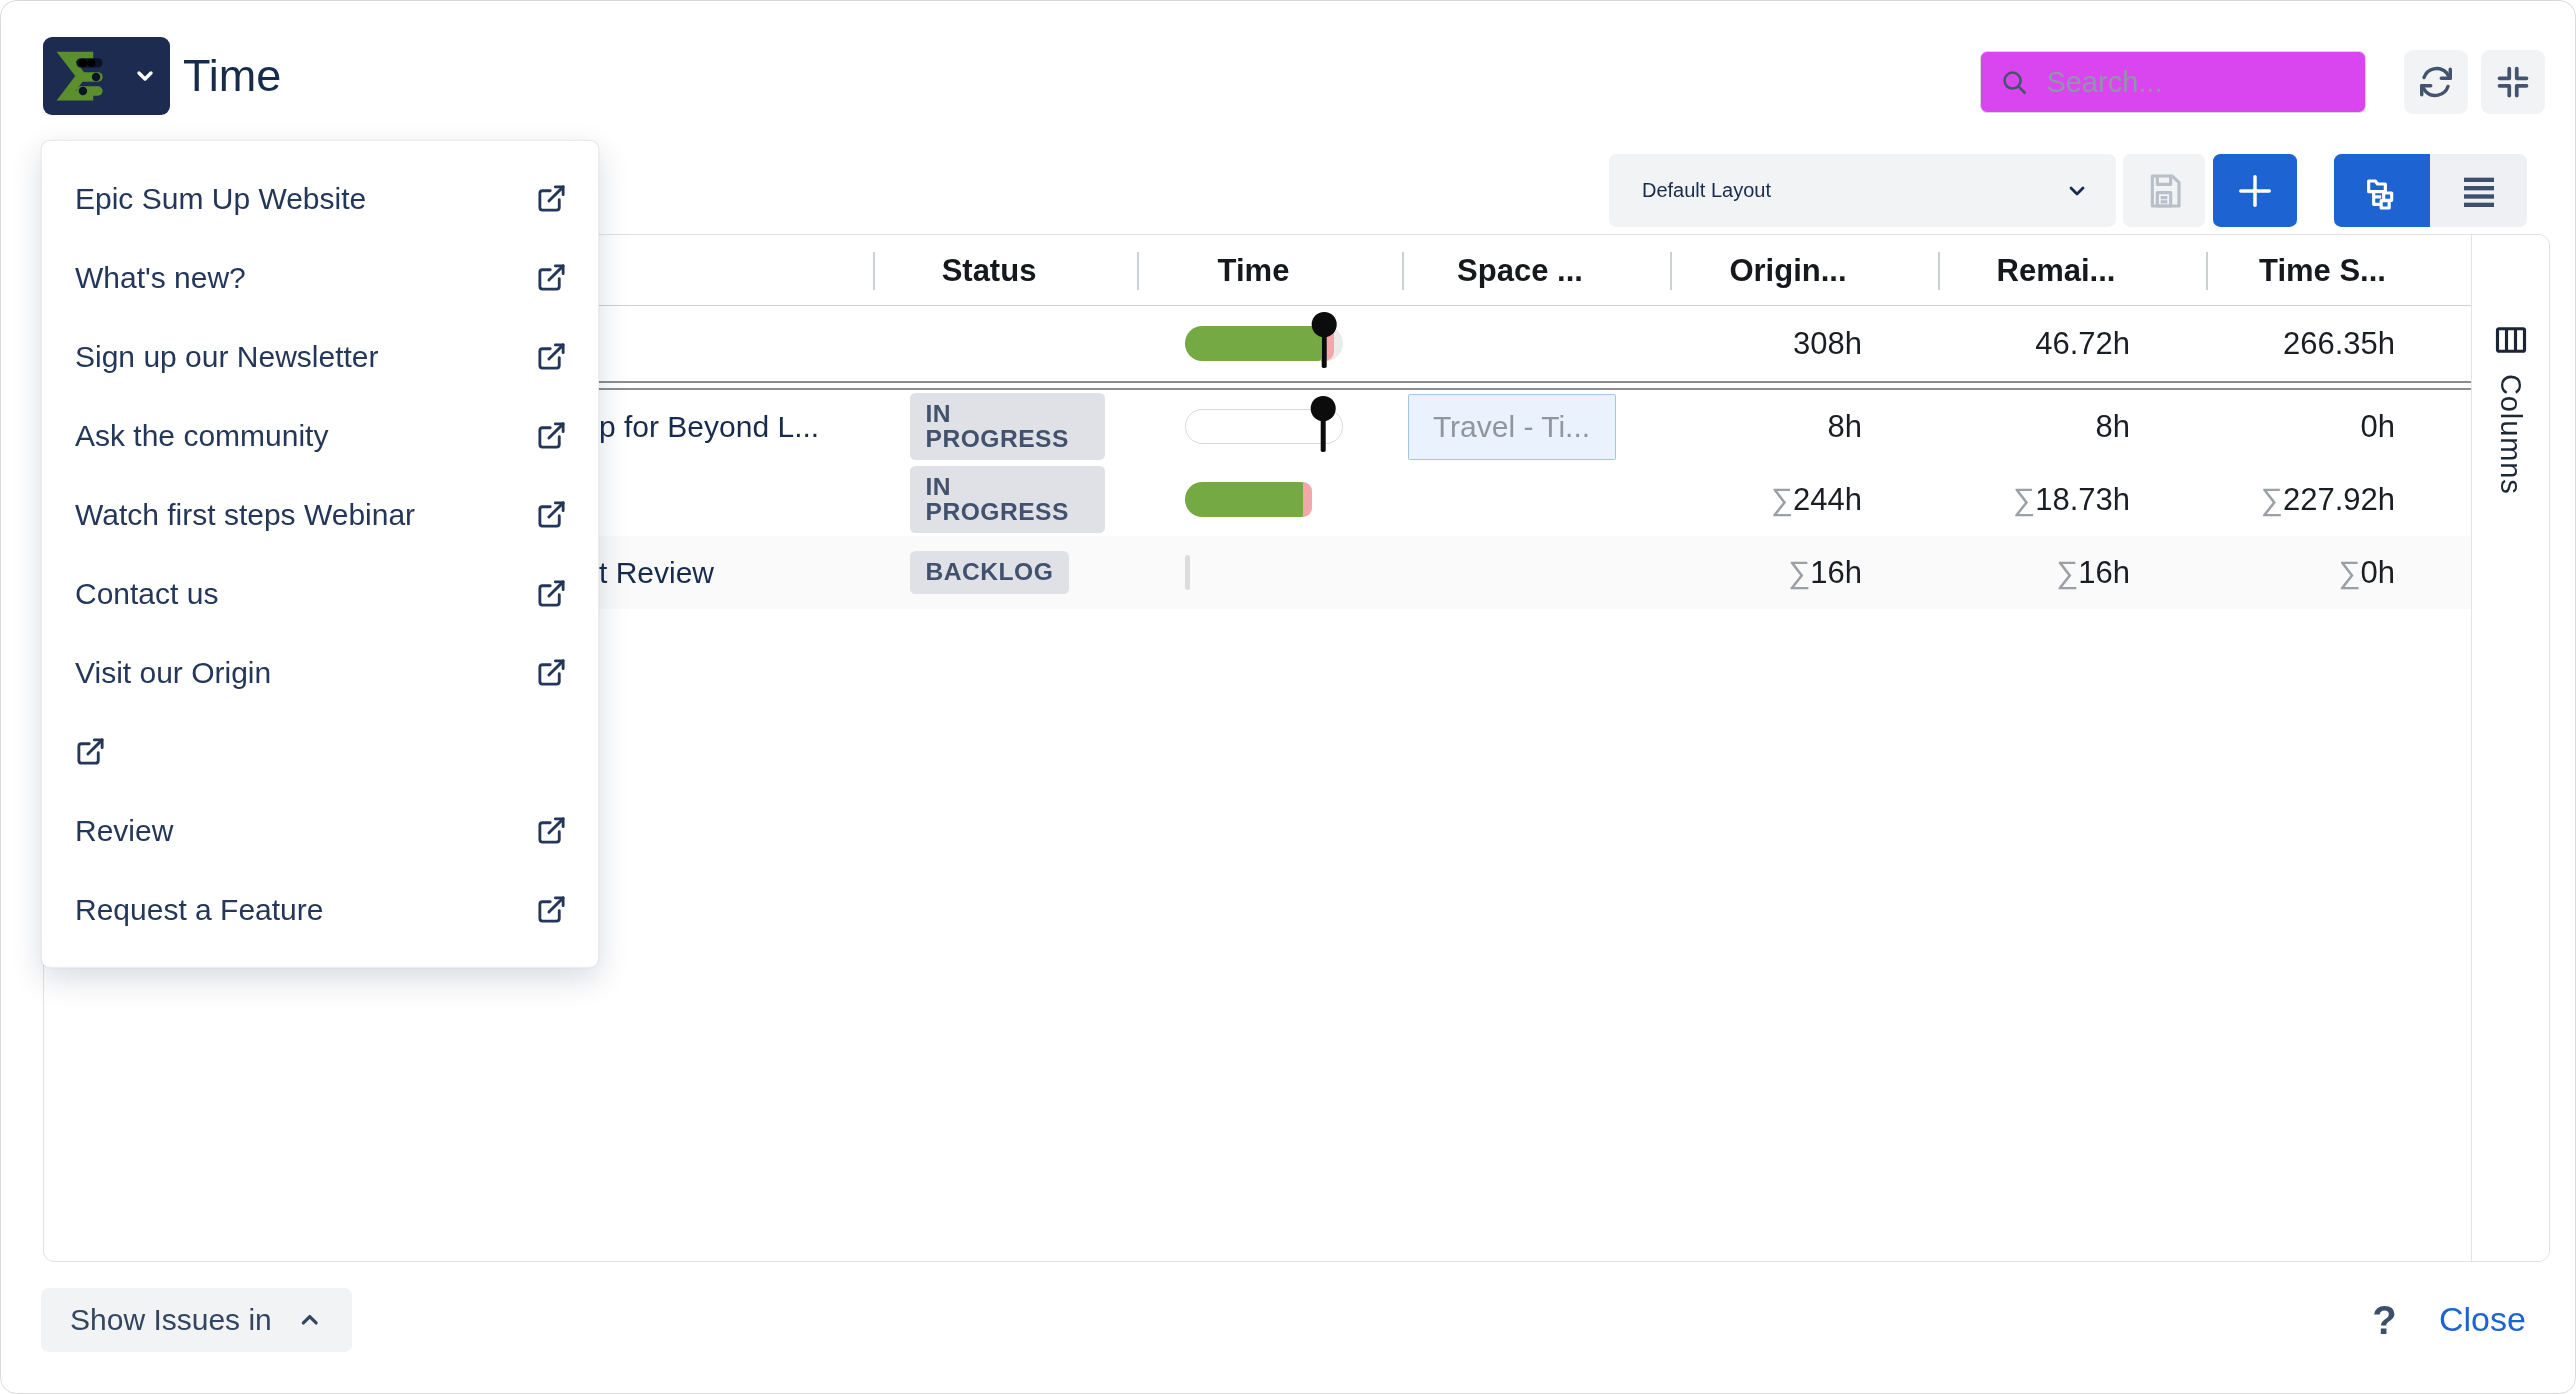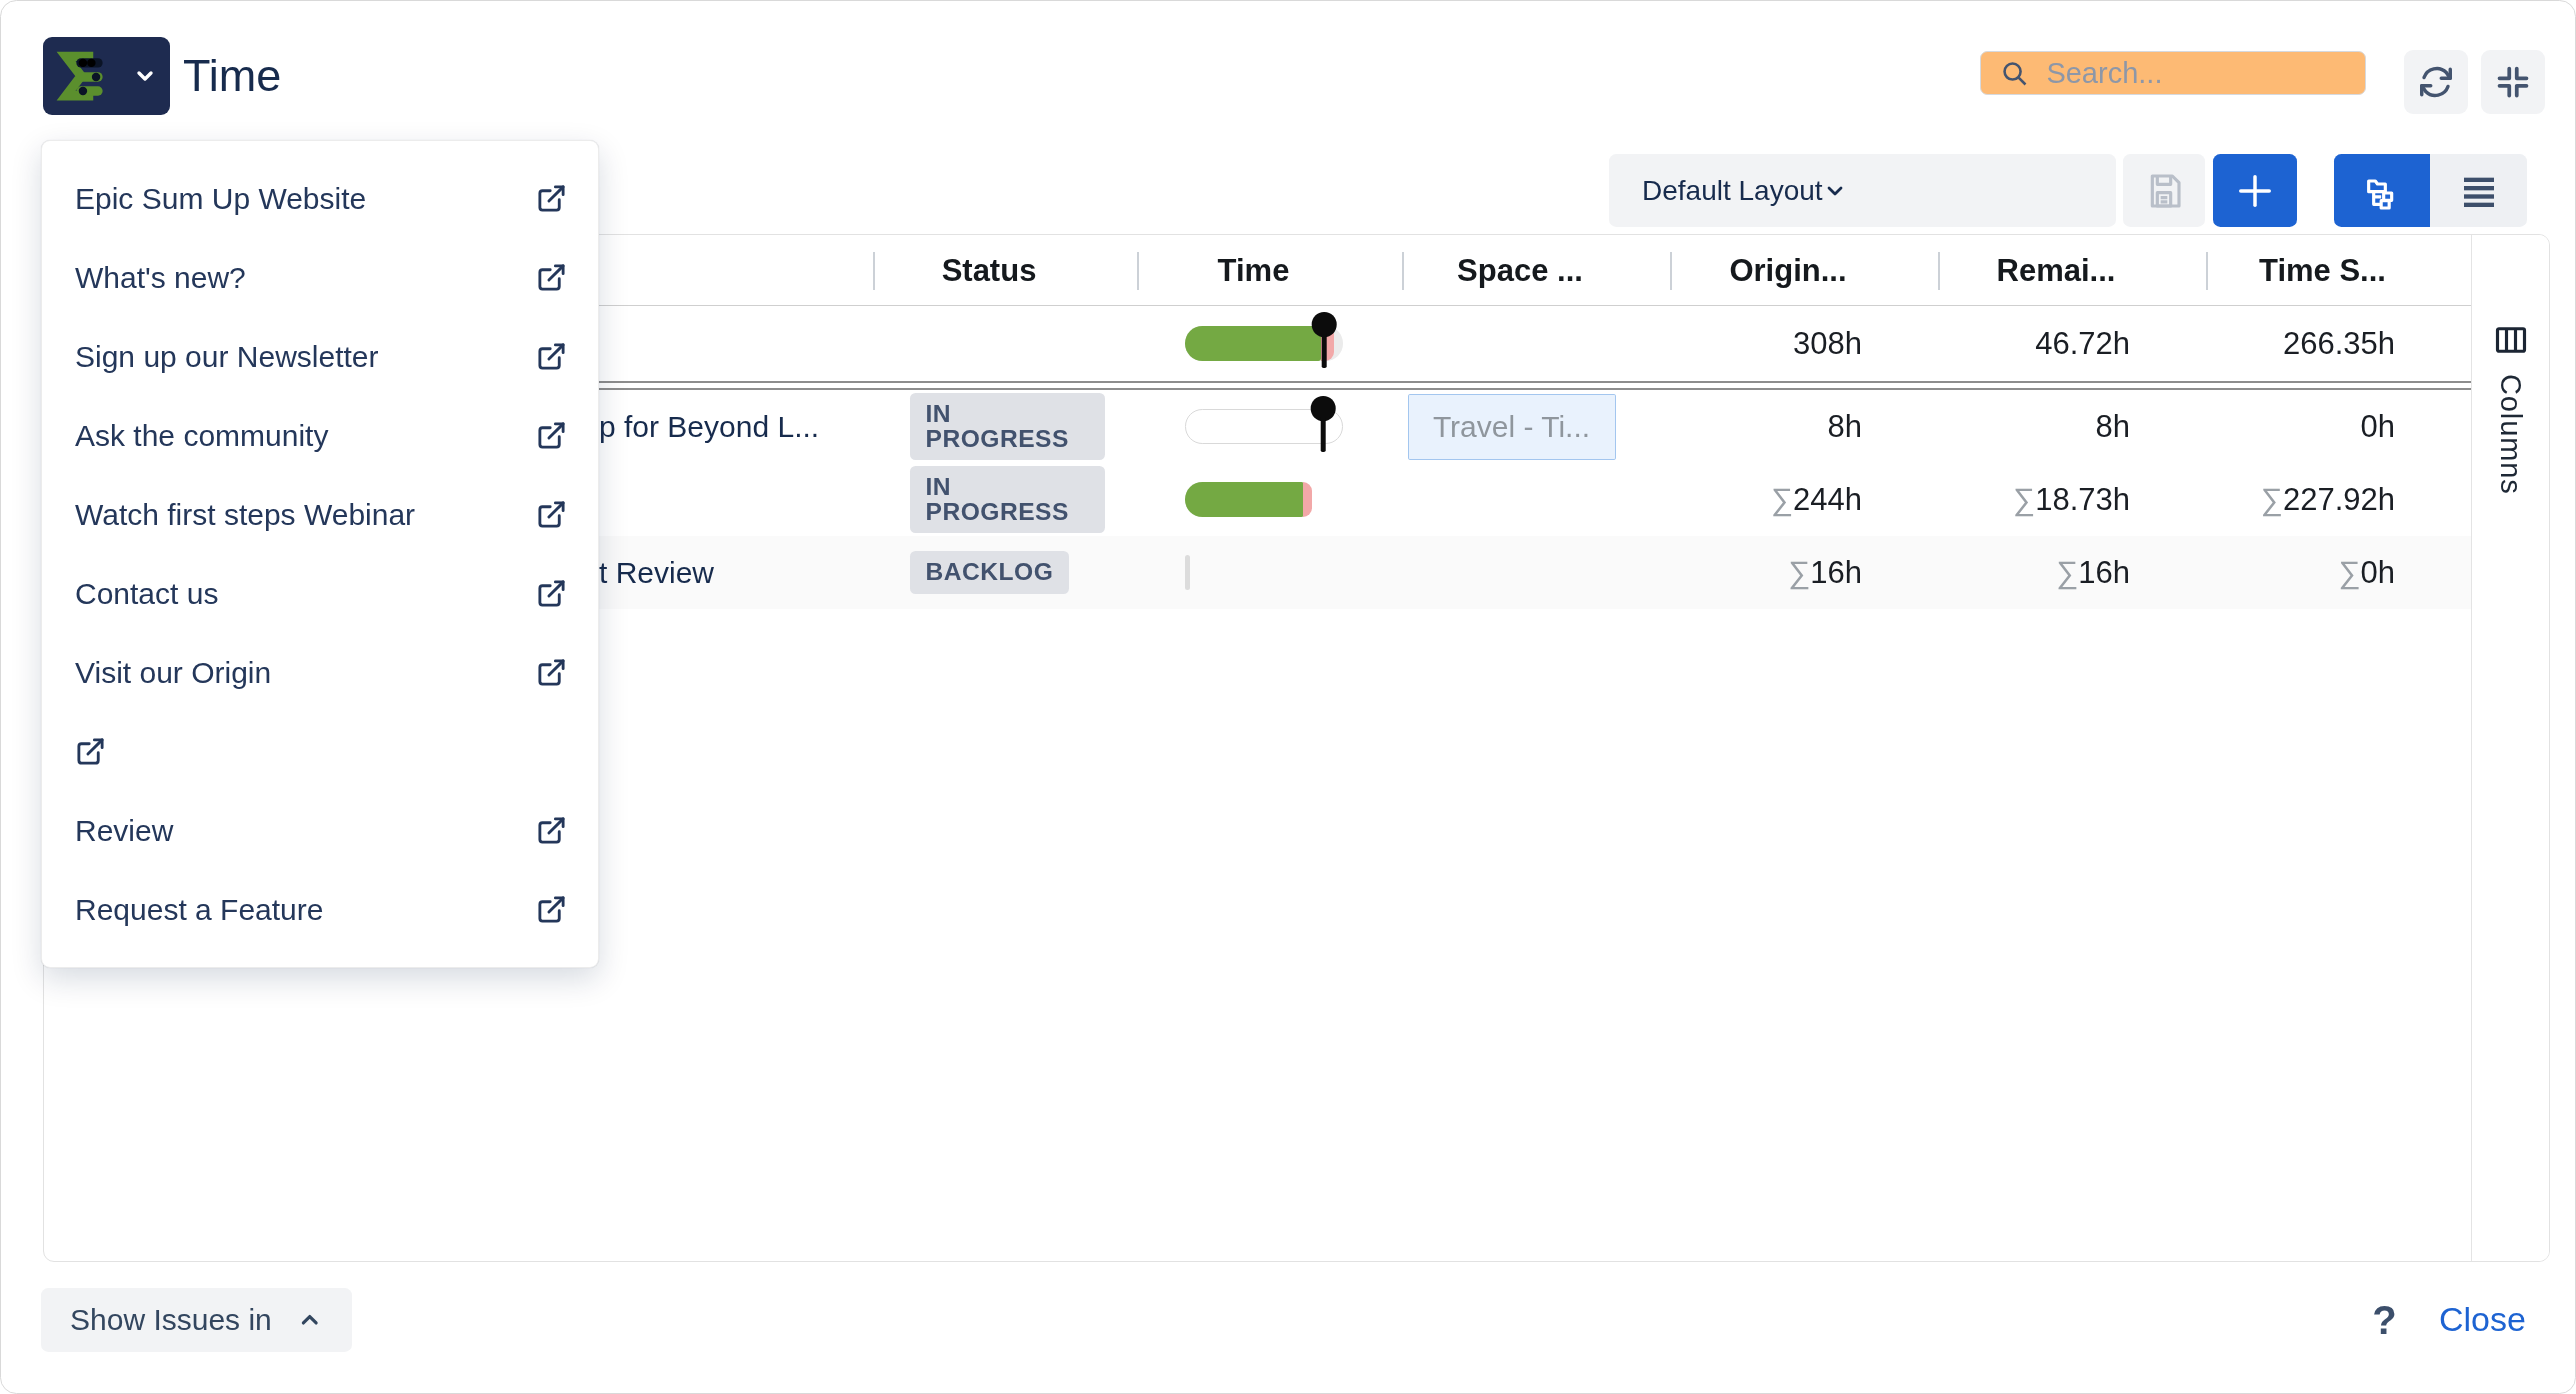--- a/index.html
+++ b/index.html
@@ -23,32 +23,32 @@
   body{font-family:"Liberation Sans", sans-serif;color:var(--navy);}
   .stage{position:relative;width:2576px;height:1394px;background:#fff;
          border:1.8px solid #d9d9d9;border-radius:16.4px;overflow:hidden;}
 
   
   .logo-btn{position:absolute;left:42px;top:36px;width:127px;height:78px;background:#1e2b50;
             border-radius:9px;display:flex;align-items:center;justify-content:space-between;
             padding:0 12.7px 0 9px;cursor:pointer;}
   .page-title{position:absolute;left:182px;top:36px;height:78px;display:flex;align-items:center;
               font-size:45px;font-weight:500;color:var(--navy);}
-  .search{position:absolute;left:1979px;top:50px;width:386px;height:44px;border:1.8px solid #d6d9de;
-          border-radius:7.3px;display:flex;align-items:center;padding:0 18px;background:#fdba74;}
+  .search{position:absolute;left:1979px;top:50px;width:386px;height:62px;border:1.8px solid #d6d9de;
+          border-radius:7.3px;display:flex;align-items:center;padding:0 18px;background:#d946ef;}
   .search input{border:none;outline:none;font-size:29px;color:var(--navy);width:100%;
                 font-family:"Liberation Sans",sans-serif;margin-left:16.4px;background:transparent;}
   .search input::placeholder{color:#8d97a8;}
   .iconbtn{position:absolute;width:64px;height:64px;border-radius:9px;background:var(--btn-bg);
            display:flex;align-items:center;justify-content:center;cursor:pointer;border:none;}
 
   
   .layout-select{position:absolute;left:1608px;top:153px;width:507px;height:73px;background:var(--btn-bg);
-                 border-radius:7.3px;display:flex;align-items:center;justify-content:flex-start;
-                 padding:0 27px 0 33px;font-size:28px;color:var(--navy);cursor:pointer;}
+                 border-radius:7.3px;display:flex;align-items:center;justify-content:space-between;
+                 padding:0 27px 0 33px;font-size:20px;color:var(--navy);cursor:pointer;}
   .sq-btn{position:absolute;top:153px;height:73px;border-radius:7.3px;border:none;cursor:pointer;
           display:flex;align-items:center;justify-content:center;}
   .save-btn{left:2122px;width:82px;background:var(--btn-bg);}
   .add-btn{left:2212px;width:84px;background:var(--blue);color:#fff;font-size:47px;font-weight:300;line-height:1;}
   .seg{position:absolute;left:2333px;top:153px;display:flex;}
   .seg .tree{width:96px;height:73px;background:var(--blue);border-radius:7.3px 0 0 7.3px;border:none;
              display:flex;align-items:center;justify-content:center;cursor:pointer;}
   .seg .burger{width:97px;height:73px;background:#eef0f3;border-radius:0 7.3px 7.3px 0;border:none;
              display:flex;align-items:center;justify-content:center;cursor:pointer;}
 

